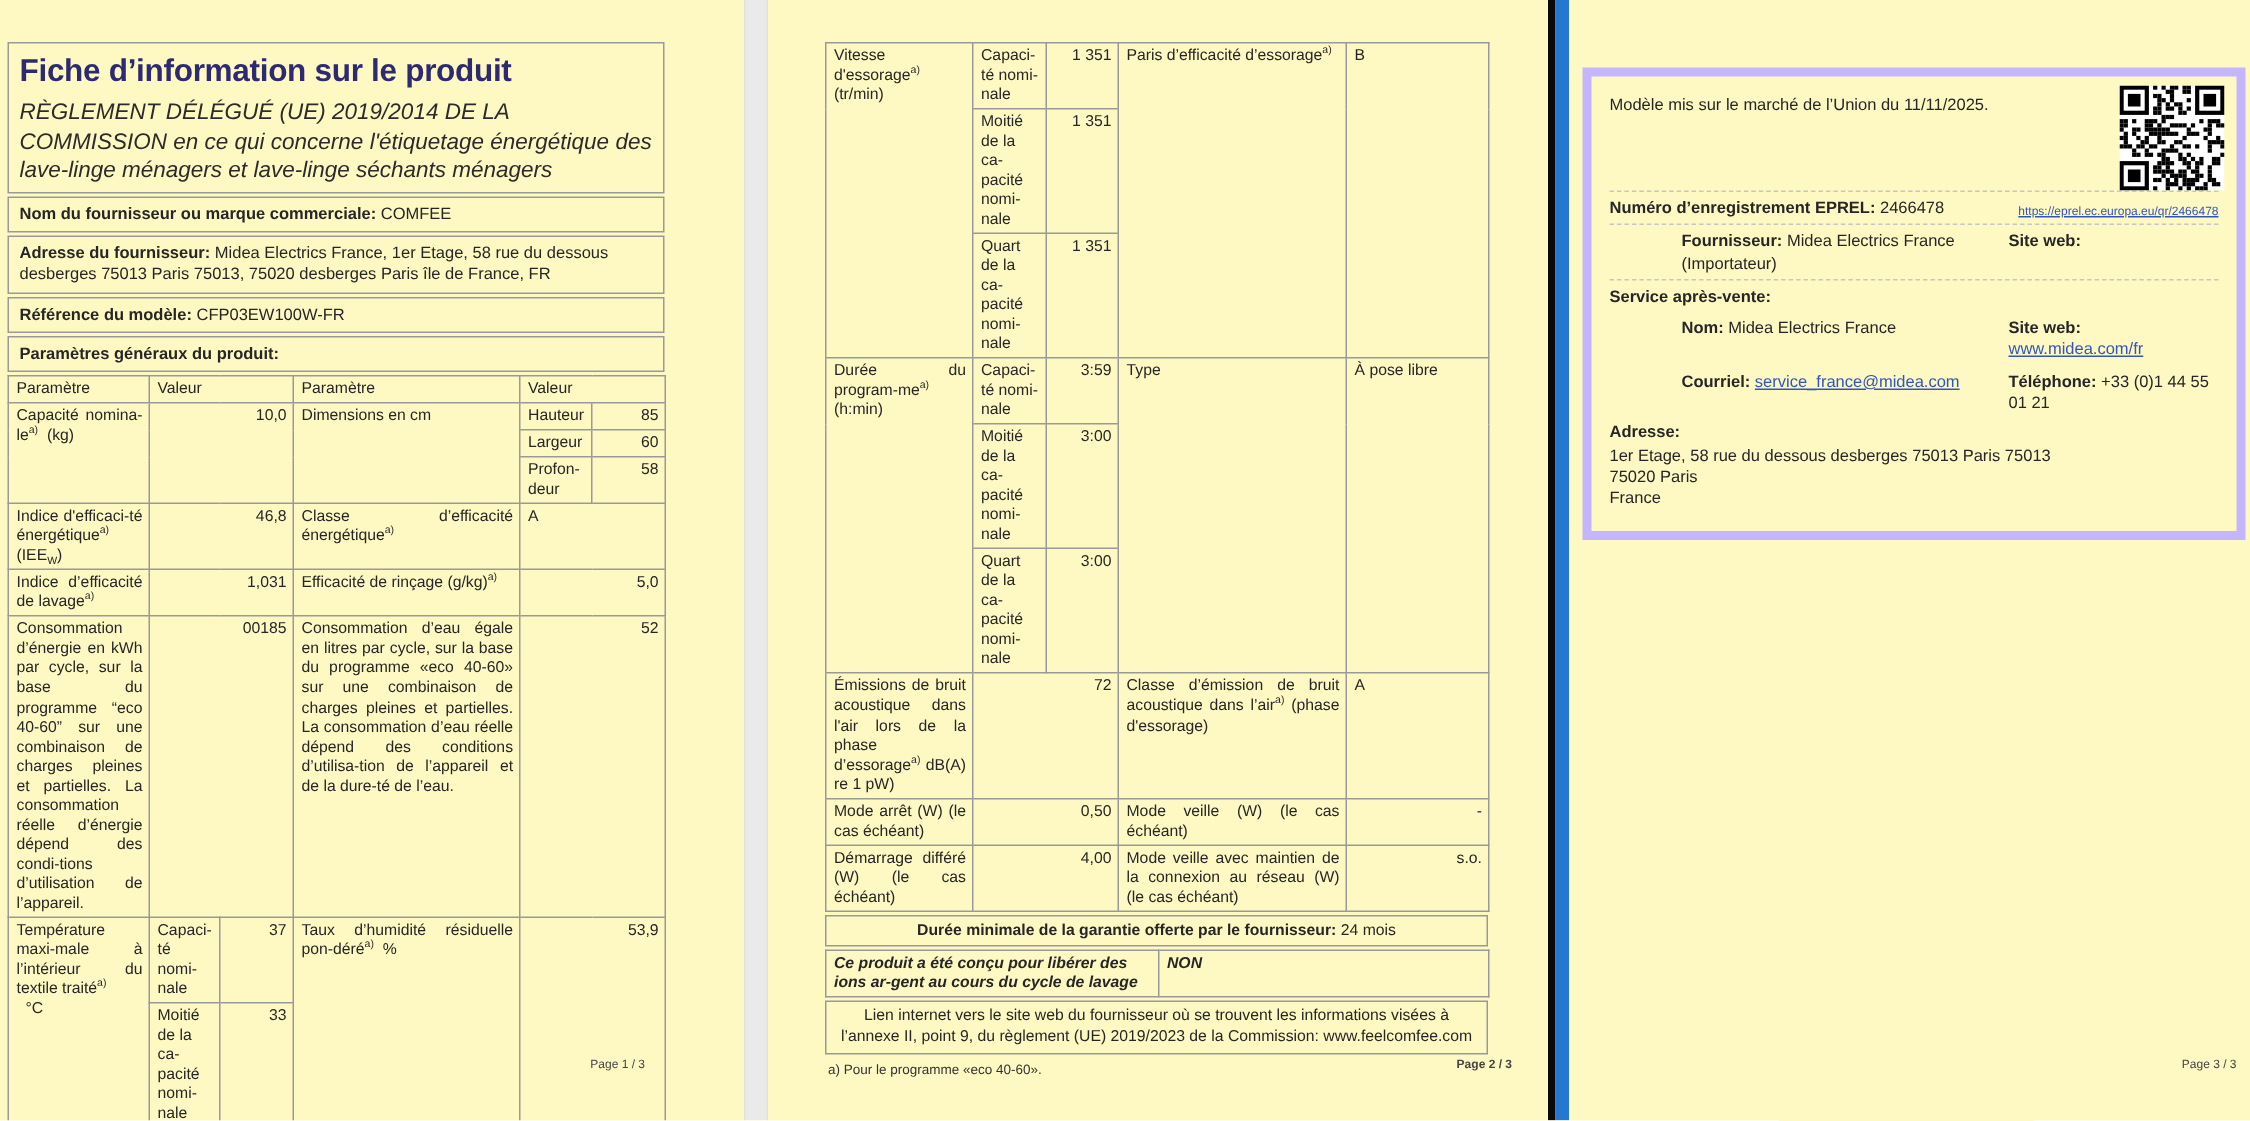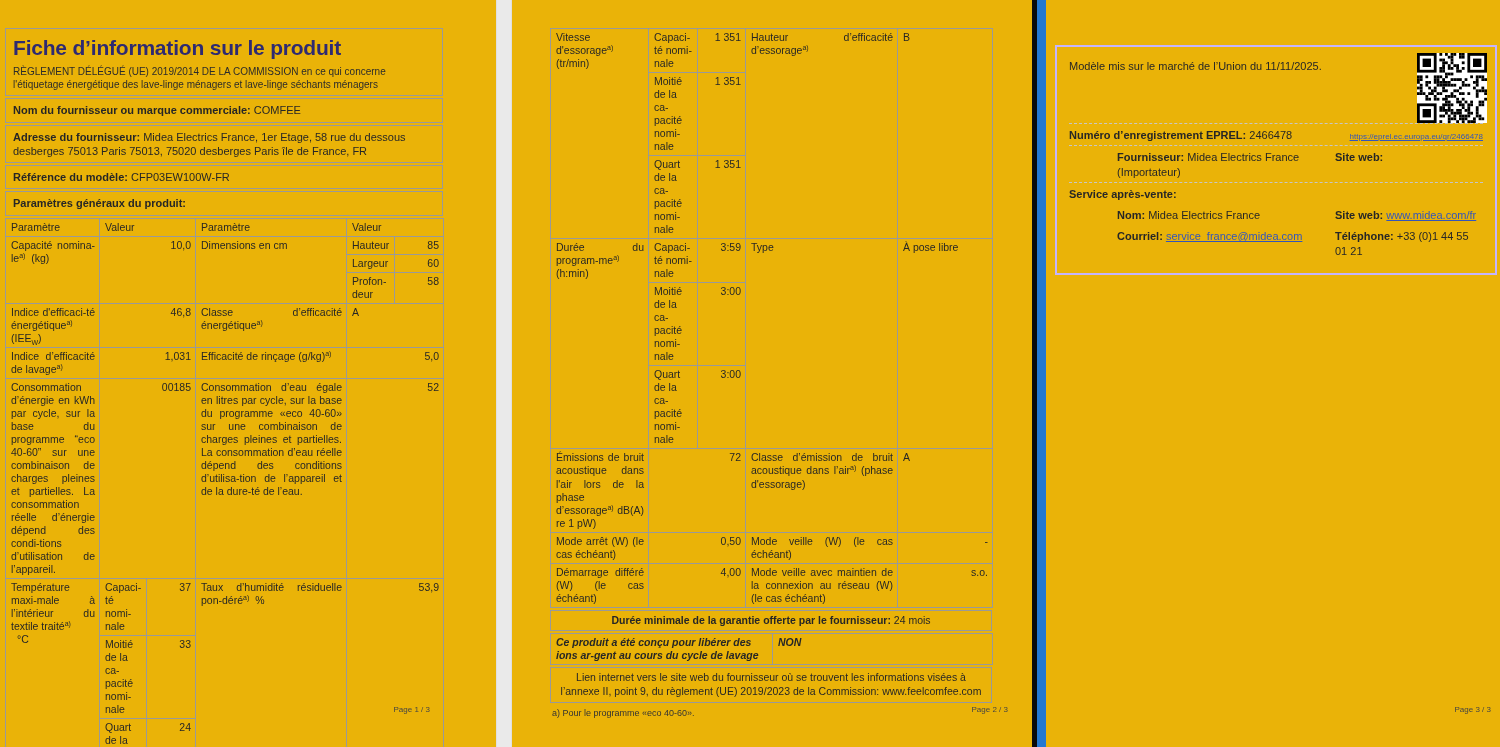--- a/index.html
+++ b/index.html
@@ -1,71 +1,71 @@
 <!DOCTYPE html>
 <html><head>
 <meta charset="utf-8">
 <style>
   * { margin:0; padding:0; box-sizing:border-box; }
   html,body { background:#fff; }
   body { font-family:"Liberation Sans", sans-serif; color:#262626; }
-  #stage { position:relative; width:1500px; height:747px; background:#eab308; overflow:hidden; }
+  #stage { position:relative; width:1500px; height:747px; background:#fef9c3; overflow:hidden; }
 
   
   .page { position:absolute; top:28px; }
   #page1 { left:5px;  width:438px; }
   #page2 { left:550px; width:442px; }
 
   
   #gap-strip { position:absolute; left:496px; top:0; width:16px; height:747px;
                background:#eaeaea; border-left:1px solid #e0e0e0; border-right:1px solid #e0e0e0; }
 
   
   #split-divider { position:absolute; left:1032px; top:0; width:14px; height:747px; display:flex; }
   #split-divider .d-black { width:5px; background:#0a0a0a; }
   #split-divider .d-blue  { width:9px; background:#2478d2; }
 
   
   .box { border:1px solid #999; padding:4px 7px; margin-bottom:2px; font-size:11px; line-height:1.3; }
   .doc-title { font-size:21px; font-weight:bold; color:#2e2a72; margin:1px 0 4px 0; letter-spacing:-0.2px; }
-  .reg-text { font-size:10px; color:#2b2b2b; }
+  .reg-text { font-size:15px; color:#2b2b2b;font-style:italic; }
   .lbl { font-weight:bold; }
 
   
   table { border-collapse:collapse; width:100%; table-layout:fixed; }
   td { border:1px solid #999; padding:2px 4px 2px 5px; vertical-align:top;
        font-size:10.5px; line-height:1.24; overflow:hidden; }
   td.just { text-align:justify; }
   td.val  { text-align:right; }
   sup { font-size:7px; vertical-align:super; line-height:0; }
   sub { font-size:7px; vertical-align:sub; line-height:0; }
 
   
   .box2 { border:1px solid #999; margin-top:2px; font-size:10.5px; line-height:1.3; padding:3px 6px;text-align:center; }
   table.ions td { font-weight:bold;font-style:italic; }
   .footnote { font-size:9px; margin-top:5px; color:#333; padding-left:2px; }
 
   
-  #page3-box { position:absolute; left:1055px; top:45px; width:442px; border:2px solid #c4b5fd;
+  #page3-box { position:absolute; left:1055px; top:45px; width:442px; border:6px solid #c4b5fd;
                padding:10px 12px 12px 12px; font-size:11px; line-height:1.3; }
   #qr-wrap { position:absolute; top:6px; right:8px; width:70px; height:70px; }
   .p3-intro { min-height:66px; padding-top:2px; }
   .p3-row { display:flex; padding:4px 0 3px 0; }
   .p3-row.sep-top { border-top:1px dashed #c6c6c6; }
   .p3-left { width:266px;padding-left:48px; }
   .p3-right { flex:1; }
   .p3-gap { padding:2px 0; }
   a.doclink { color:#3355bb; text-decoration:underline; }
   .eprel-link { font-size:8px; text-align:right; flex:1; align-self:flex-end; }
   .addr-lines { margin-top:1px; }
 
   
   .pg-footer { position:absolute; top:705px; font-size:8px; color:#444; text-align:right; }
   #footer1 { left:5px;    width:425px; }
-  #footer2 { left:550px;  width:458px; }
+  #footer2 { left:550px;  width:458px;font-weight:bold; }
   #footer3 { left:1055px; width:436px; }
 </style>
 </head>
 <body>
 
 <div id="stage">
 
   <div id="page1" class="page">
     <div class="box">
       <div class="doc-title">Fiche d’information sur le produit</div>
@@ -186,21 +186,21 @@
         </colgroup>
       <tbody>
           <tr>
         <td rowspan="3" class="just">
           <span>Vitesse d'essorage</span><sup>a)</sup>
           <span>(tr/min)</span>
         </td>
         <td>Capaci-té nomi-nale</td>
         <td class="val">1 351</td>
         <td rowspan="3" class="just">
-          <span>Hauteur d’efficacité d’essorage</span><sup>a)</sup>
+          <span>Paris d’efficacité d’essorage</span><sup>a)</sup>
         </td>
         <td rowspan="3">B</td>
       </tr>
       <tr>
         <td>Moitié de la ca-pacité nomi-nale</td>
         <td class="val">1 351</td>
       </tr>
       <tr>
         <td>Quart de la ca-pacité nomi-nale</td>
         <td class="val">1 351</td>
@@ -537,18 +537,26 @@
       <div class="p3-left">
         <span class="lbl">Courriel:</span>
         <a class="doclink" href="#">service_france@midea.com</a>
       </div>
       <div class="p3-right">
         <span class="lbl">Téléphone:</span>
         <span>+33 (0)1 44 55 01 21</span>
       </div>
     </div>
 
+    <div class="p3-gap">
+      <div class="lbl">Adresse:</div>
+      <div class="addr-lines">
+        <div>1er Etage, 58 rue du dessous desberges 75013 Paris 75013</div>
+        <div>75020 Paris</div>
+        <div>France</div>
+      </div>
+    </div>
   </div>
 
   <div id="footer1" class="pg-footer">Page 1 / 3</div>
   <div id="footer2" class="pg-footer">Page 2 / 3</div>
   <div id="footer3" class="pg-footer">Page 3 / 3</div>
 </div>
 
 </body></html>

